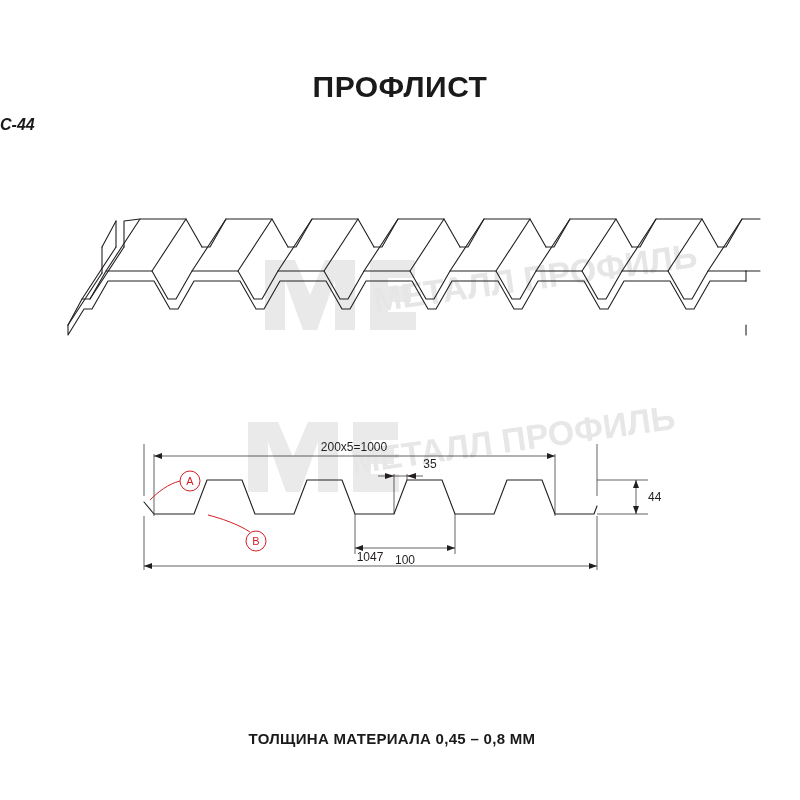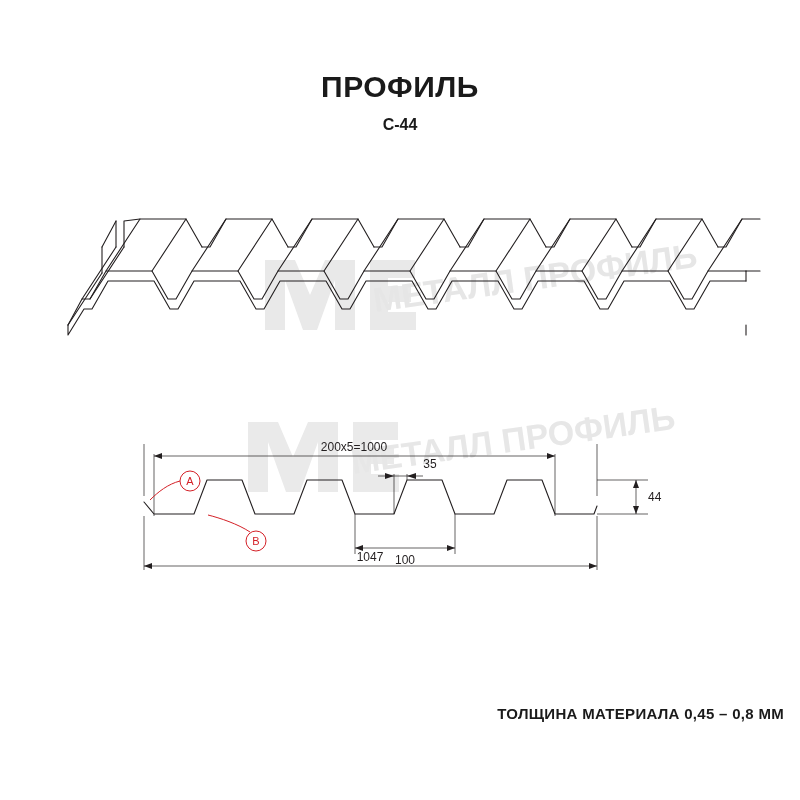--- a/index.html
+++ b/index.html
@@ -27,30 +27,31 @@
     text-align: center;
     font-size: 30px;
     font-weight: bold;
     letter-spacing: 0.5px;
   }
   .subtitle {
     position: absolute;
     top: 116px;
     left: 0;
     width: 800px;
-    text-align: center;
+    text-align: left;
     font-size: 16px;
     font-weight: bold;
+    font-style: italic;
   }
   .footer {
     position: absolute;
-    top: 705px;
+    top: 730px;
     left: 0;
     width: 784px;
-    text-align: right;
+    text-align: center;
     font-size: 15px;
     font-weight: bold;
     letter-spacing: 0.3px;
   }
   .iso-wrap {
     position: absolute;
     top: 175px;
     left: 60px;
     width: 700px;
     height: 190px;
@@ -94,21 +95,21 @@
     fill: #231f20;
     font-family: "Liberation Sans", sans-serif;
     font-size: 12px;
   }
 </style>
 </head>
 <body>
 
 <div class="page">
 
-  <div class="title">ПРОФИЛЬ</div>
+  <div class="title">ПРОФЛИСТ</div>
   <div class="subtitle">С-44</div>
 
   <div class="wm" style="top:240px; left:255px;">
     <svg width="400" height="110" viewBox="0 0 400 110">
       <g fill="#e9e9e9">
         <path d="M10 20 L40 20 L55 55 L70 20 L100 20 L100 90 L80 90 L80 40 L62 90 L48 90 L30 40 L30 90 L10 90 Z"></path>
         <path d="M115 20 L160 20 L160 38 L133 38 L133 46 L156 46 L156 62 L133 62 L133 72 L161 72 L161 90 L115 90 Z"></path>
       </g>
       <text x="120" y="72" font-family="Liberation Sans, sans-serif" font-size="34" font-weight="bold" fill="#e6e6e6" transform="rotate(-8 120 72)">МЕТАЛЛ ПРОФИЛЬ</text>
     </svg>

